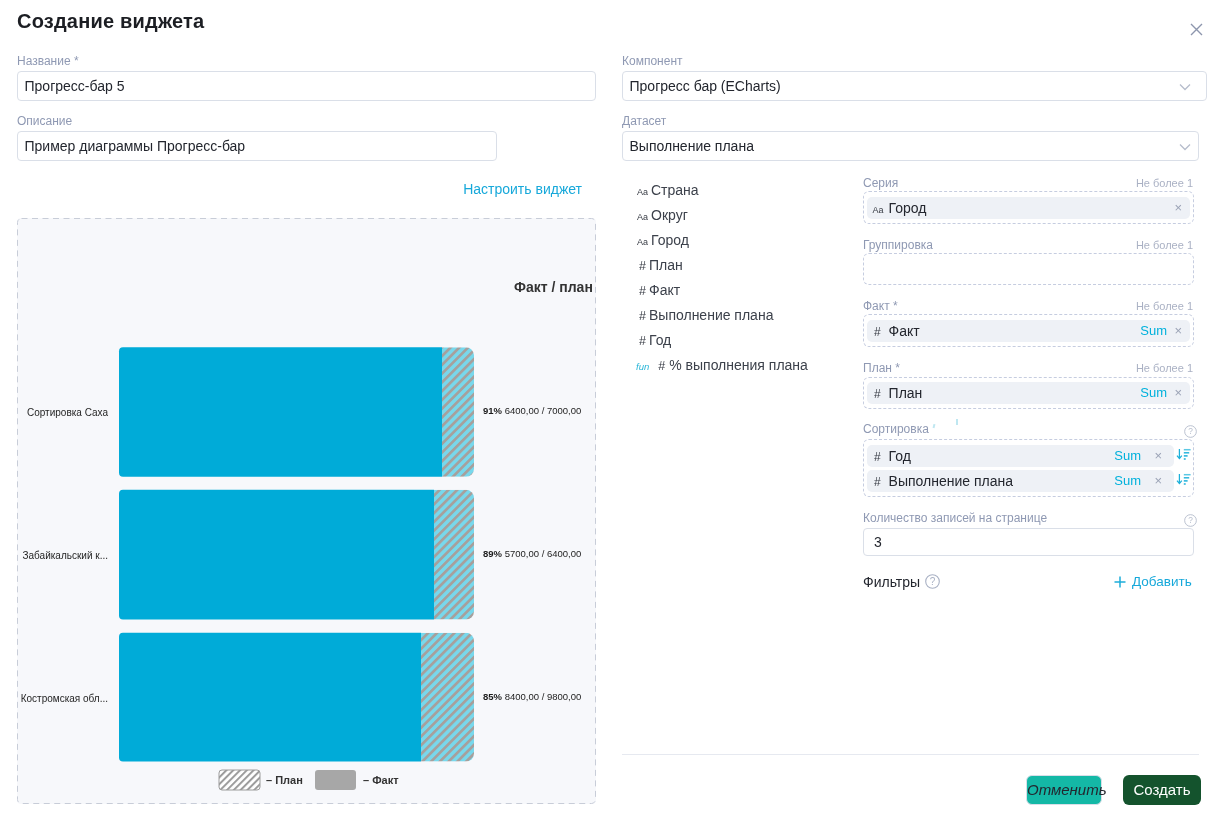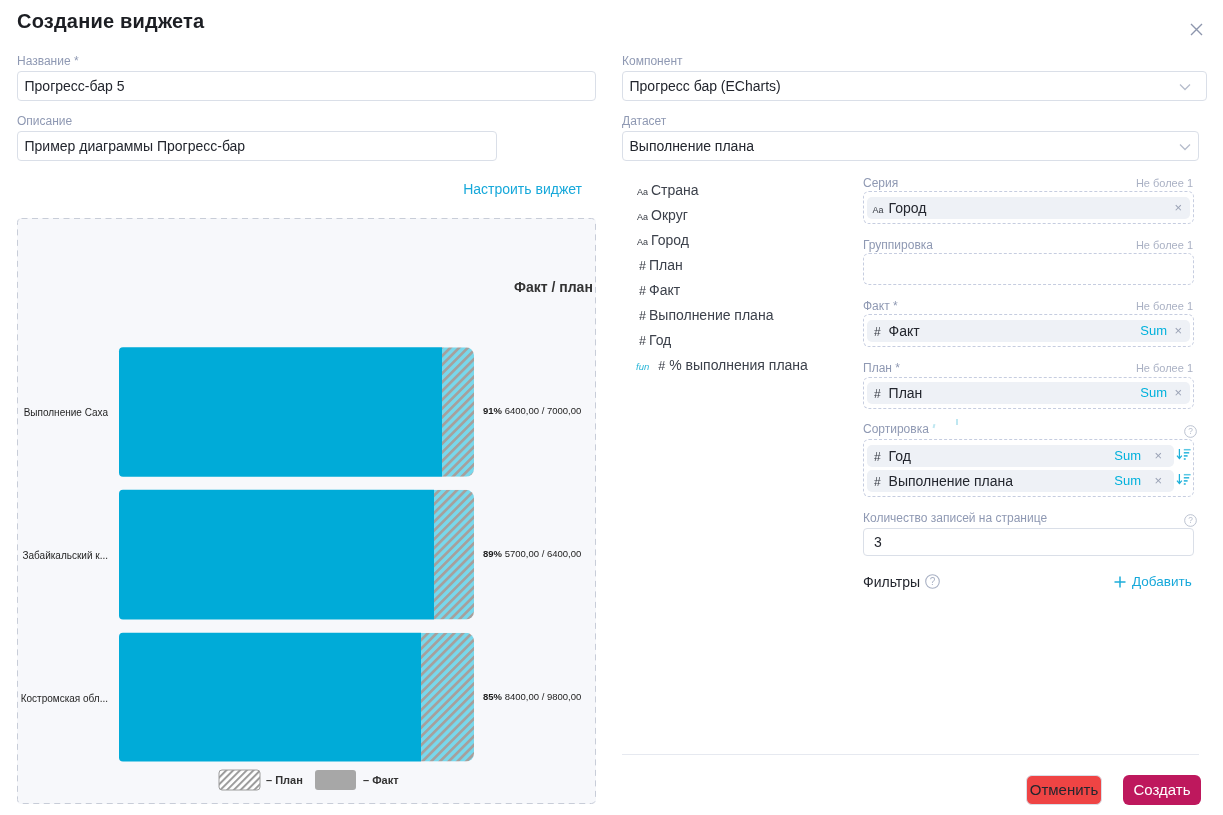--- a/index.html
+++ b/index.html
@@ -74,21 +74,21 @@
     </defs>
     <path d="M106 129.3 H425 V258.8 H106 a4 4 0 0 1 -4 -4 V133.3 a4 4 0 0 1 4 -4 Z" fill="#00abd8"></path>
     <rect x="425" y="129.3" width="32" height="129.5" fill="url(#hatch)" clip-path="url(#r1)"></rect>
     <path d="M106 271.8 H417 V401.6 H106 a4 4 0 0 1 -4 -4 V275.8 a4 4 0 0 1 4 -4 Z" fill="#00abd8"></path>
     <rect x="417" y="271.8" width="40" height="129.8" fill="url(#hatch)" clip-path="url(#r2)"></rect>
     <path d="M106 414.8 H404 V543.6 H106 a4 4 0 0 1 -4 -4 V418.8 a4 4 0 0 1 4 -4 Z" fill="#00abd8"></path>
     <rect x="404" y="414.8" width="53" height="128.8" fill="url(#hatch)" clip-path="url(#r3)"></rect>
     <rect x="202" y="552" width="41" height="20" rx="3" fill="url(#hatchL)" stroke="#9c9c9c"></rect>
     <rect x="298" y="552" width="41" height="20" rx="3" fill="#a7a7a7"></rect>
   </svg>
-  <div class="cat" style="top:188.5px;">Выполнение Саха</div>
+  <div class="cat" style="top:188.5px;">Сортировка Саха</div>
   <div class="cat" style="top:331.5px;">Забайкальский к...</div>
   <div class="cat" style="top:474.5px;">Костромская обл...</div>
   <div class="val" style="left:466px; top:187px;"><b>91%</b> 6400,00&nbsp;/&nbsp;7000,00</div>
   <div class="val" style="left:466px; top:330px;"><b>89%</b> 5700,00&nbsp;/&nbsp;6400,00</div>
   <div class="val" style="left:466px; top:473px;"><b>85%</b> 8400,00&nbsp;/&nbsp;9800,00</div>
   <div class="abs" style="left:249px; top:556px; font-size:11px; font-weight:bold; color:#333;">– План</div>
   <div class="abs" style="left:346px; top:556px; font-size:11px; font-weight:bold; color:#333;">– Факт</div>
 </div>
 
 <div class="lbl" style="left:622px; top:54px;">Компонент</div>
@@ -166,14 +166,14 @@
 <svg class="abs" style="left:925px; top:574px;" width="15" height="15" viewBox="0 0 15 15">
     <circle cx="7.5" cy="7.5" r="6.8" fill="none" stroke="#a9b1c4" stroke-width="1.1"></circle>
     <text x="7.5" y="11" font-size="10" fill="#a9b1c4" text-anchor="middle" font-family="Liberation Sans">?</text>
   </svg>
 <svg class="abs" style="left:1114px; top:576px;" width="12" height="12" viewBox="0 0 12 12">
     <path d="M6 0.5 V11.5 M0.5 6 H11.5" stroke="#1cadda" stroke-width="1.5" fill="none"></path>
   </svg>
 <div class="abs link" style="left:1132px; top:574px; font-size:13.5px;">Добавить</div>
 
 <div class="abs" style="left:622px; top:754px; width:577px; height:1px; background:#e6e9f0;"></div>
-<div class="btn" style="left:1026px; top:775px; width:76px; border:1px solid #d9dee8; background:#ef4444; color:#23262e; line-height:28px;">Отменить</div>
-<div class="btn" style="left:1123px; top:775px; width:78px; background:#be185d; color:#fff; line-height:30px;">Создать</div>
+<div class="btn" style="left:1026px; top:775px; width:76px; border:1px solid #d9dee8; background:#14b8a6; color:#23262e; line-height:28px;font-style:italic;">Отменить</div>
+<div class="btn" style="left:1123px; top:775px; width:78px; background:#14532d; color:#fff; line-height:30px;">Создать</div>
 
 </body></html>

